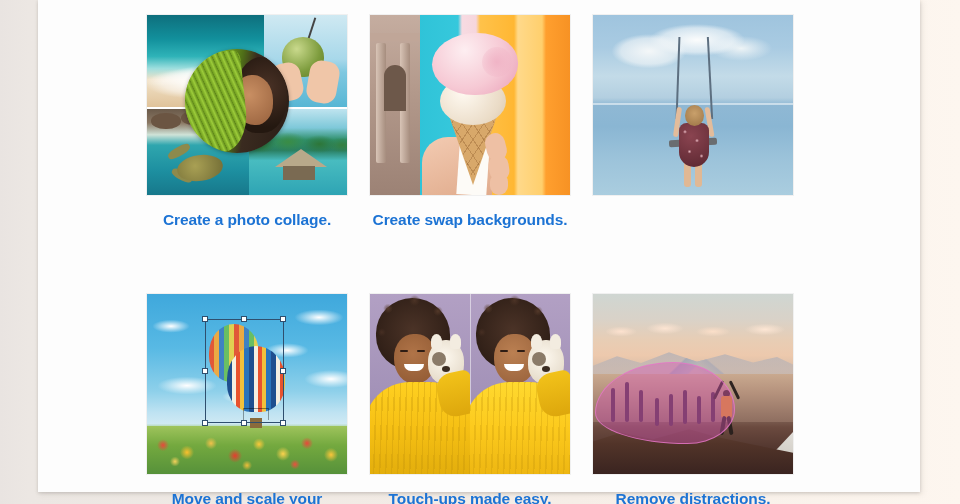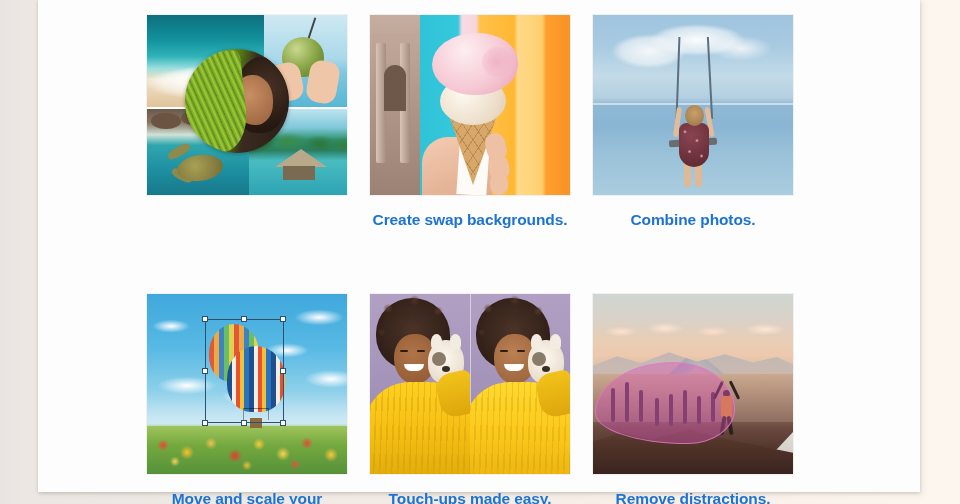--- a/index.html
+++ b/index.html
@@ -528,20 +528,21 @@
             <div class="trees"></div>
             <div class="roof"></div>
             <div class="hut"></div>
           </div>
           <div class="cl-portrait">
             <div class="hair"></div>
             <div class="face"></div>
             <div class="leaf"></div>
           </div>
         </div>
+        <div class="caption">Create a photo collage.</div>
       </div>
 
       <div class="card">
         <div class="thumb icecream">
           <div class="ic-building">
             <div class="cor"></div>
             <div class="col1"></div>
             <div class="col2"></div>
             <div class="arch"></div>
           </div>
@@ -565,21 +566,20 @@
           <div class="sw-rope1"></div>
           <div class="sw-rope2"></div>
           <div class="sw-seat"></div>
           <div class="sw-arm1"></div>
           <div class="sw-arm2"></div>
           <div class="sw-leg1"></div>
           <div class="sw-leg2"></div>
           <div class="sw-body"></div>
           <div class="sw-head"></div>
         </div>
-        <div class="caption">Combine photos.</div>
       </div>
 
     </div>
 
     <div class="row">
 
       <div class="card">
         <div class="thumb balloons">
           <div class="bl-clouds"></div>
           <div class="bl-field"></div>

